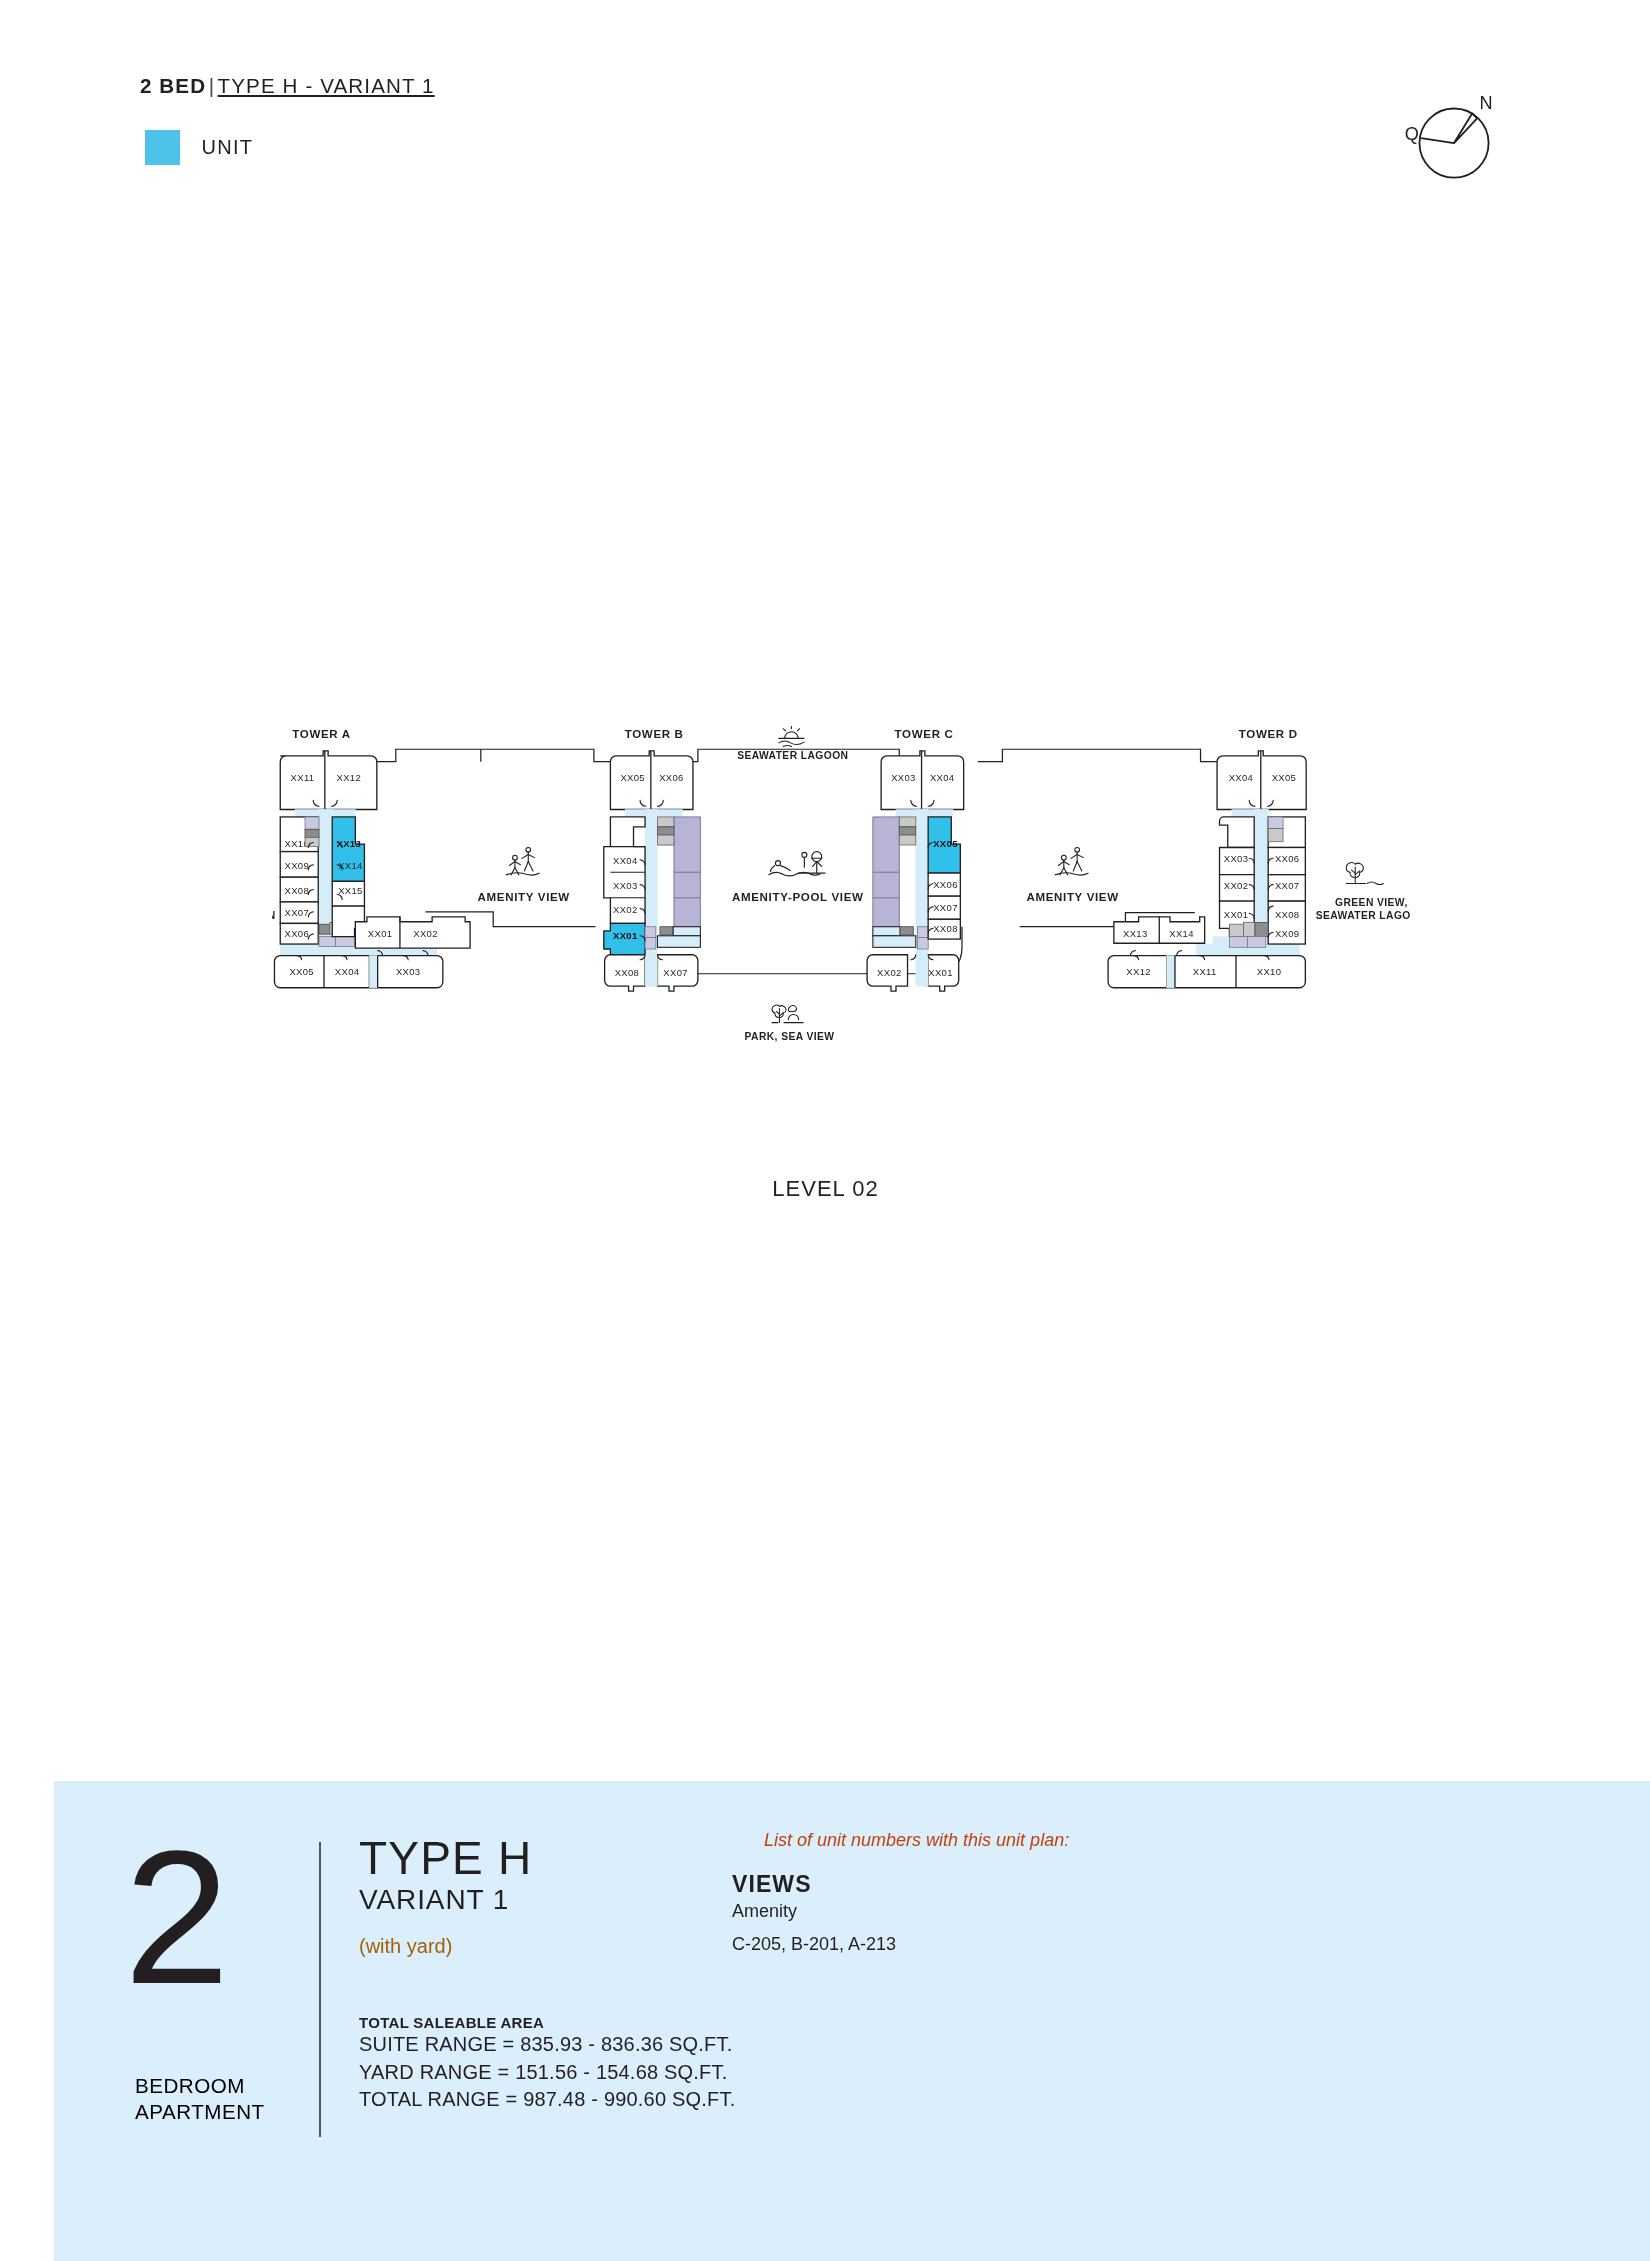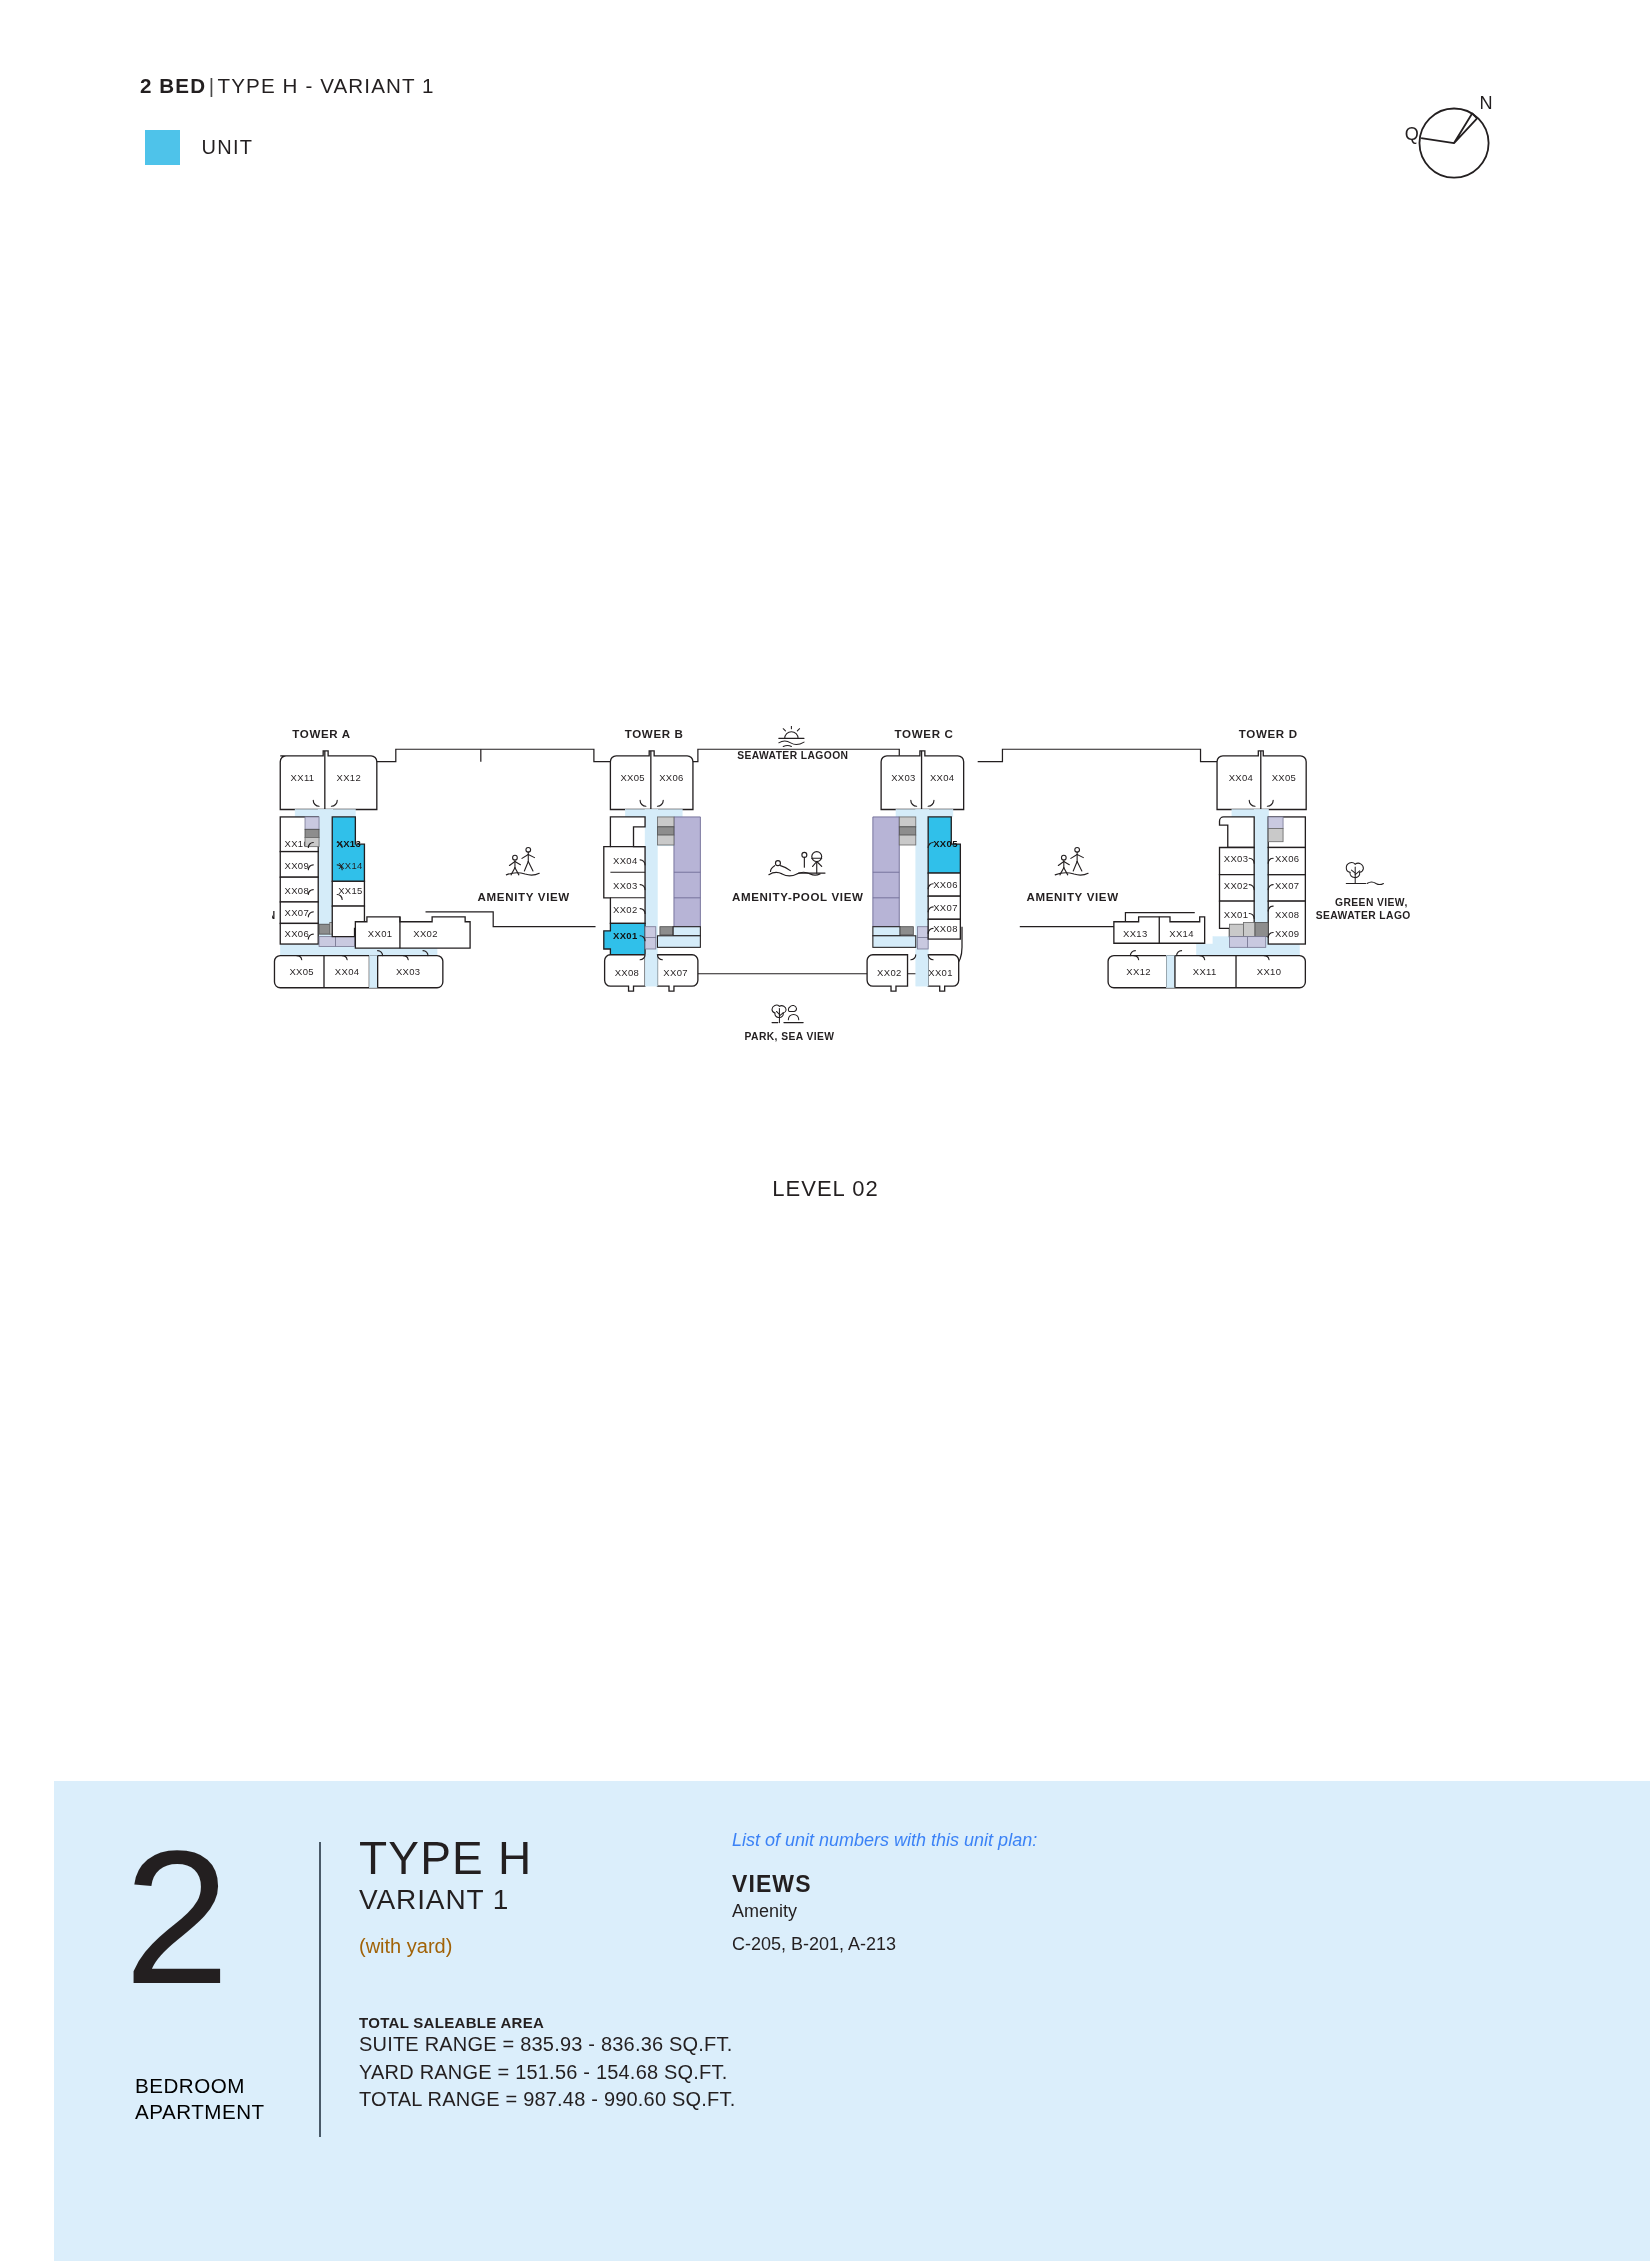--- a/index.html
+++ b/index.html
@@ -15,21 +15,21 @@
   .page { position: relative; width: 1651px; height: 2261px; }
 
   
   .header { position: absolute; left: 140px; top: 74px; }
   .header-title {
     font-size: 20.6px; letter-spacing: 1.1px; white-space: nowrap;
     color: #231f20;
   }
   .header-title .bold { font-weight: 700; }
   .header-title .sep { font-weight: 400; color: #4a4a4a; padding: 0 2.5px; }
-  .header-title .light { font-weight: 400; }
+  .header-title .light { font-weight: 400; text-decoration: underline; }
 
   .legend { position: absolute; left: 145px; top: 130px; display: flex; align-items: center; }
   .legend-swatch { width: 35px; height: 35px; }
   .legend-label { font-size: 20px; letter-spacing: 1.3px; margin-left: 21.5px; }
 
   
   .compass { position: absolute; left: 1403px; top: 87px; width: 107px; height: 99px; }
 
   
   .siteplan { position: absolute; left: 272px; top: 726px; width: 1139px; height: 479px; }
@@ -63,21 +63,21 @@
   .type-block { position: absolute; left: 359px; top: 1834px; }
   .type-h { font-size: 46px; font-weight: 300; letter-spacing: 1.2px; line-height: 1.05; }
   .variant { font-size: 28px; font-weight: 400; letter-spacing: 0.9px; margin-top: 1.7px; }
   .withyard { font-size: 20px; font-weight: 400; margin-top: 19px; color: #a16207; }
 
   .area-block { position: absolute; left: 359px; top: 2014px; }
   .area-title { font-size: 15px; font-weight: 700; letter-spacing: 0.3px; }
   .area-line { font-size: 20px; font-weight: 400; letter-spacing: 0.2px; line-height: 1.38; }
 
   .views-block { position: absolute; left: 732px; top: 1830px; }
-  .views-intro { font-size: 18px; font-style: italic; font-weight: 400; color: #3b82f6; }
+  .views-intro { font-size: 18px; font-style: italic; font-weight: 400; color: #c2410c; margin-left: 32px; }
   .views-title { font-size: 23px; font-weight: 700; letter-spacing: 1.1px; margin-top: 20px; }
   .views-line { font-size: 18px; font-weight: 400; line-height: 1.55; margin-top: 0; }
   .views-line.sub { margin-top: 5px; }
 
   text { font-family: "Liberation Sans", sans-serif; }
 </style>
 </head>
 <body>
 
 <div class="page">

